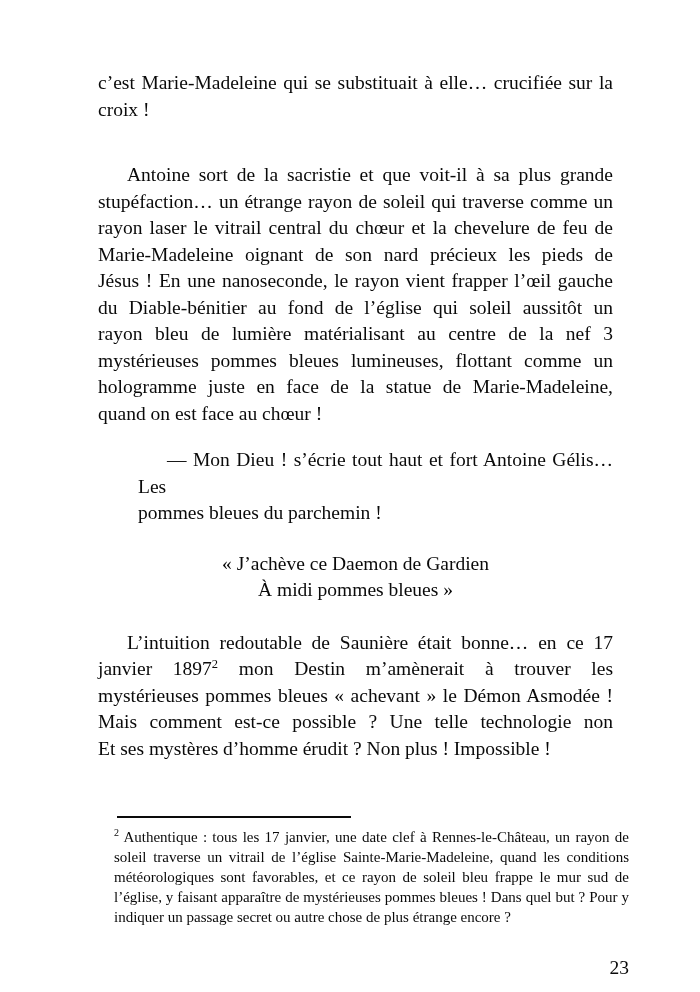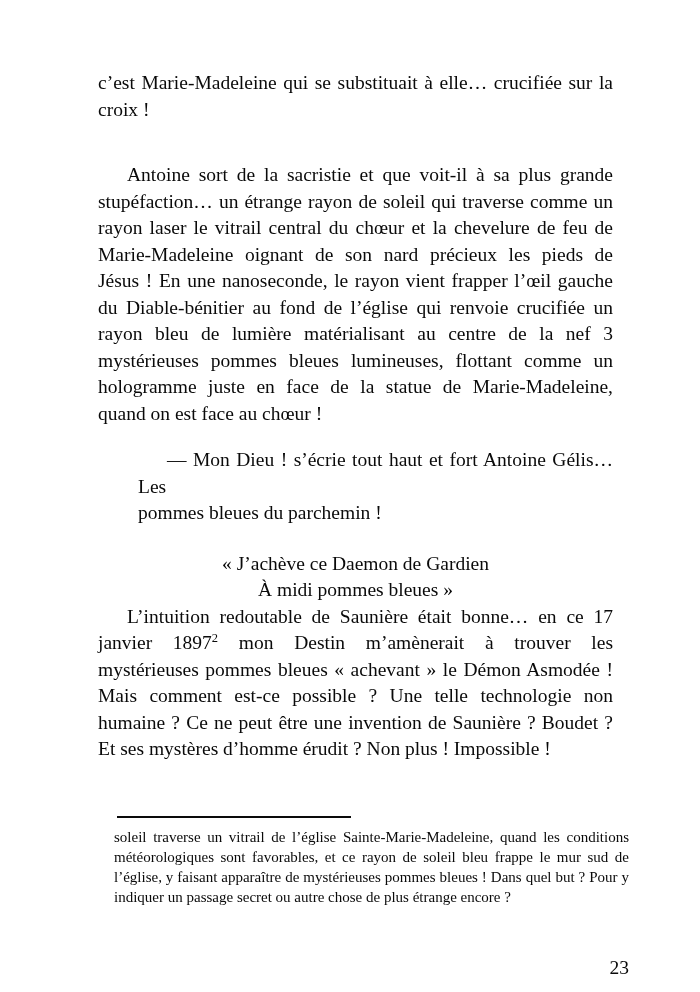--- a/index.html
+++ b/index.html
@@ -21,21 +21,21 @@
     left: 98px;
     top: 70px;
     width: 515px;
     font-size: 19.5px;
     line-height: 26.5px;
   }
   .para { margin: 0; }
   .mt-a { margin-top: 39px; }
   .mt-b { margin-top: 20px; margin-left: 40px; }
   .mt-q { margin-top: 24px; }
-  .mt-c { }
+  .mt-c { margin-top: 26px; }
   .line { text-align: justify; }
   .just { text-align-last: justify; }
   .ind  { text-indent: 29px; }
   .center { text-align: center; text-align-last: center; }
   sup.ref {
     font-size: 12.5px;
     line-height: 0;
     vertical-align: super;
   }
   .footnote {
@@ -78,21 +78,21 @@
       <div class="line just">c’est Marie-Madeleine qui se substituait à elle… crucifiée sur la</div>
       <div class="line">croix !</div>
     </div>
 
     <div class="para mt-a">
       <div class="line just ind">Antoine sort de la sacristie et que voit-il à sa plus grande</div>
       <div class="line just">stupéfaction… un étrange rayon de soleil qui traverse comme un</div>
       <div class="line just">rayon laser le vitrail central du chœur et la chevelure de feu de</div>
       <div class="line just">Marie-Madeleine oignant de son nard précieux les pieds de</div>
       <div class="line just">Jésus ! En une nanoseconde, le rayon vient frapper l’œil gauche</div>
-      <div class="line just">du Diable-bénitier au fond de l’église qui renvoie crucifiée un</div>
+      <div class="line just">du Diable-bénitier au fond de l’église qui soleil aussitôt un</div>
       <div class="line just">rayon bleu de lumière matérialisant au centre de la nef 3</div>
       <div class="line just">mystérieuses pommes bleues lumineuses, flottant comme un</div>
       <div class="line just">hologramme juste en face de la statue de Marie-Madeleine,</div>
       <div class="line">quand on est face au chœur !</div>
     </div>
 
     <div class="para mt-b">
       <div class="line just ind">— Mon Dieu ! s’écrie tout haut et fort Antoine Gélis… Les</div>
       <div class="line">pommes bleues du parchemin !</div>
     </div>
@@ -100,29 +100,29 @@
     <div class="para mt-q">
       <div class="line center">« J’achève ce Daemon de Gardien</div>
       <div class="line center">À midi pommes bleues »</div>
     </div>
 
     <div class="para mt-c">
       <div class="line just ind">L’intuition redoutable de Saunière était bonne… en ce 17</div>
       <div class="line just"><span>janvier 1897</span><sup class="ref">2</sup><span> mon Destin m’amènerait à trouver les</span></div>
       <div class="line just">mystérieuses pommes bleues « achevant » le Démon Asmodée !</div>
       <div class="line just">Mais comment est-ce possible ? Une telle technologie non</div>
-      <div class="line just">humaine ? Ce ne peut être une invention de Saunière ? Boudet ?</div>
       <div class="line">Et ses mystères d’homme érudit ? Non plus ! Impossible !</div>
     </div>
 
   </main>
 
   <footer class="footnote">
     <div class="fn-rule"></div>
     <div class="fn-text">
+      <div class="fn-line just"><sup class="fn-ref">2</sup><span> Authentique : tous les 17 janvier, une date clef à Rennes-le-Château, un rayon de</span></div>
       <div class="fn-line just">soleil traverse un vitrail de l’église Sainte-Marie-Madeleine, quand les conditions</div>
       <div class="fn-line just">météorologiques sont favorables, et ce rayon de soleil bleu frappe le mur sud de</div>
       <div class="fn-line just">l’église, y faisant apparaître de mystérieuses pommes bleues ! Dans quel but ? Pour y</div>
       <div class="fn-line">indiquer un passage secret ou autre chose de plus étrange encore ?</div>
     </div>
   </footer>
 
   <div class="page-number">23</div>
 
 </div>

